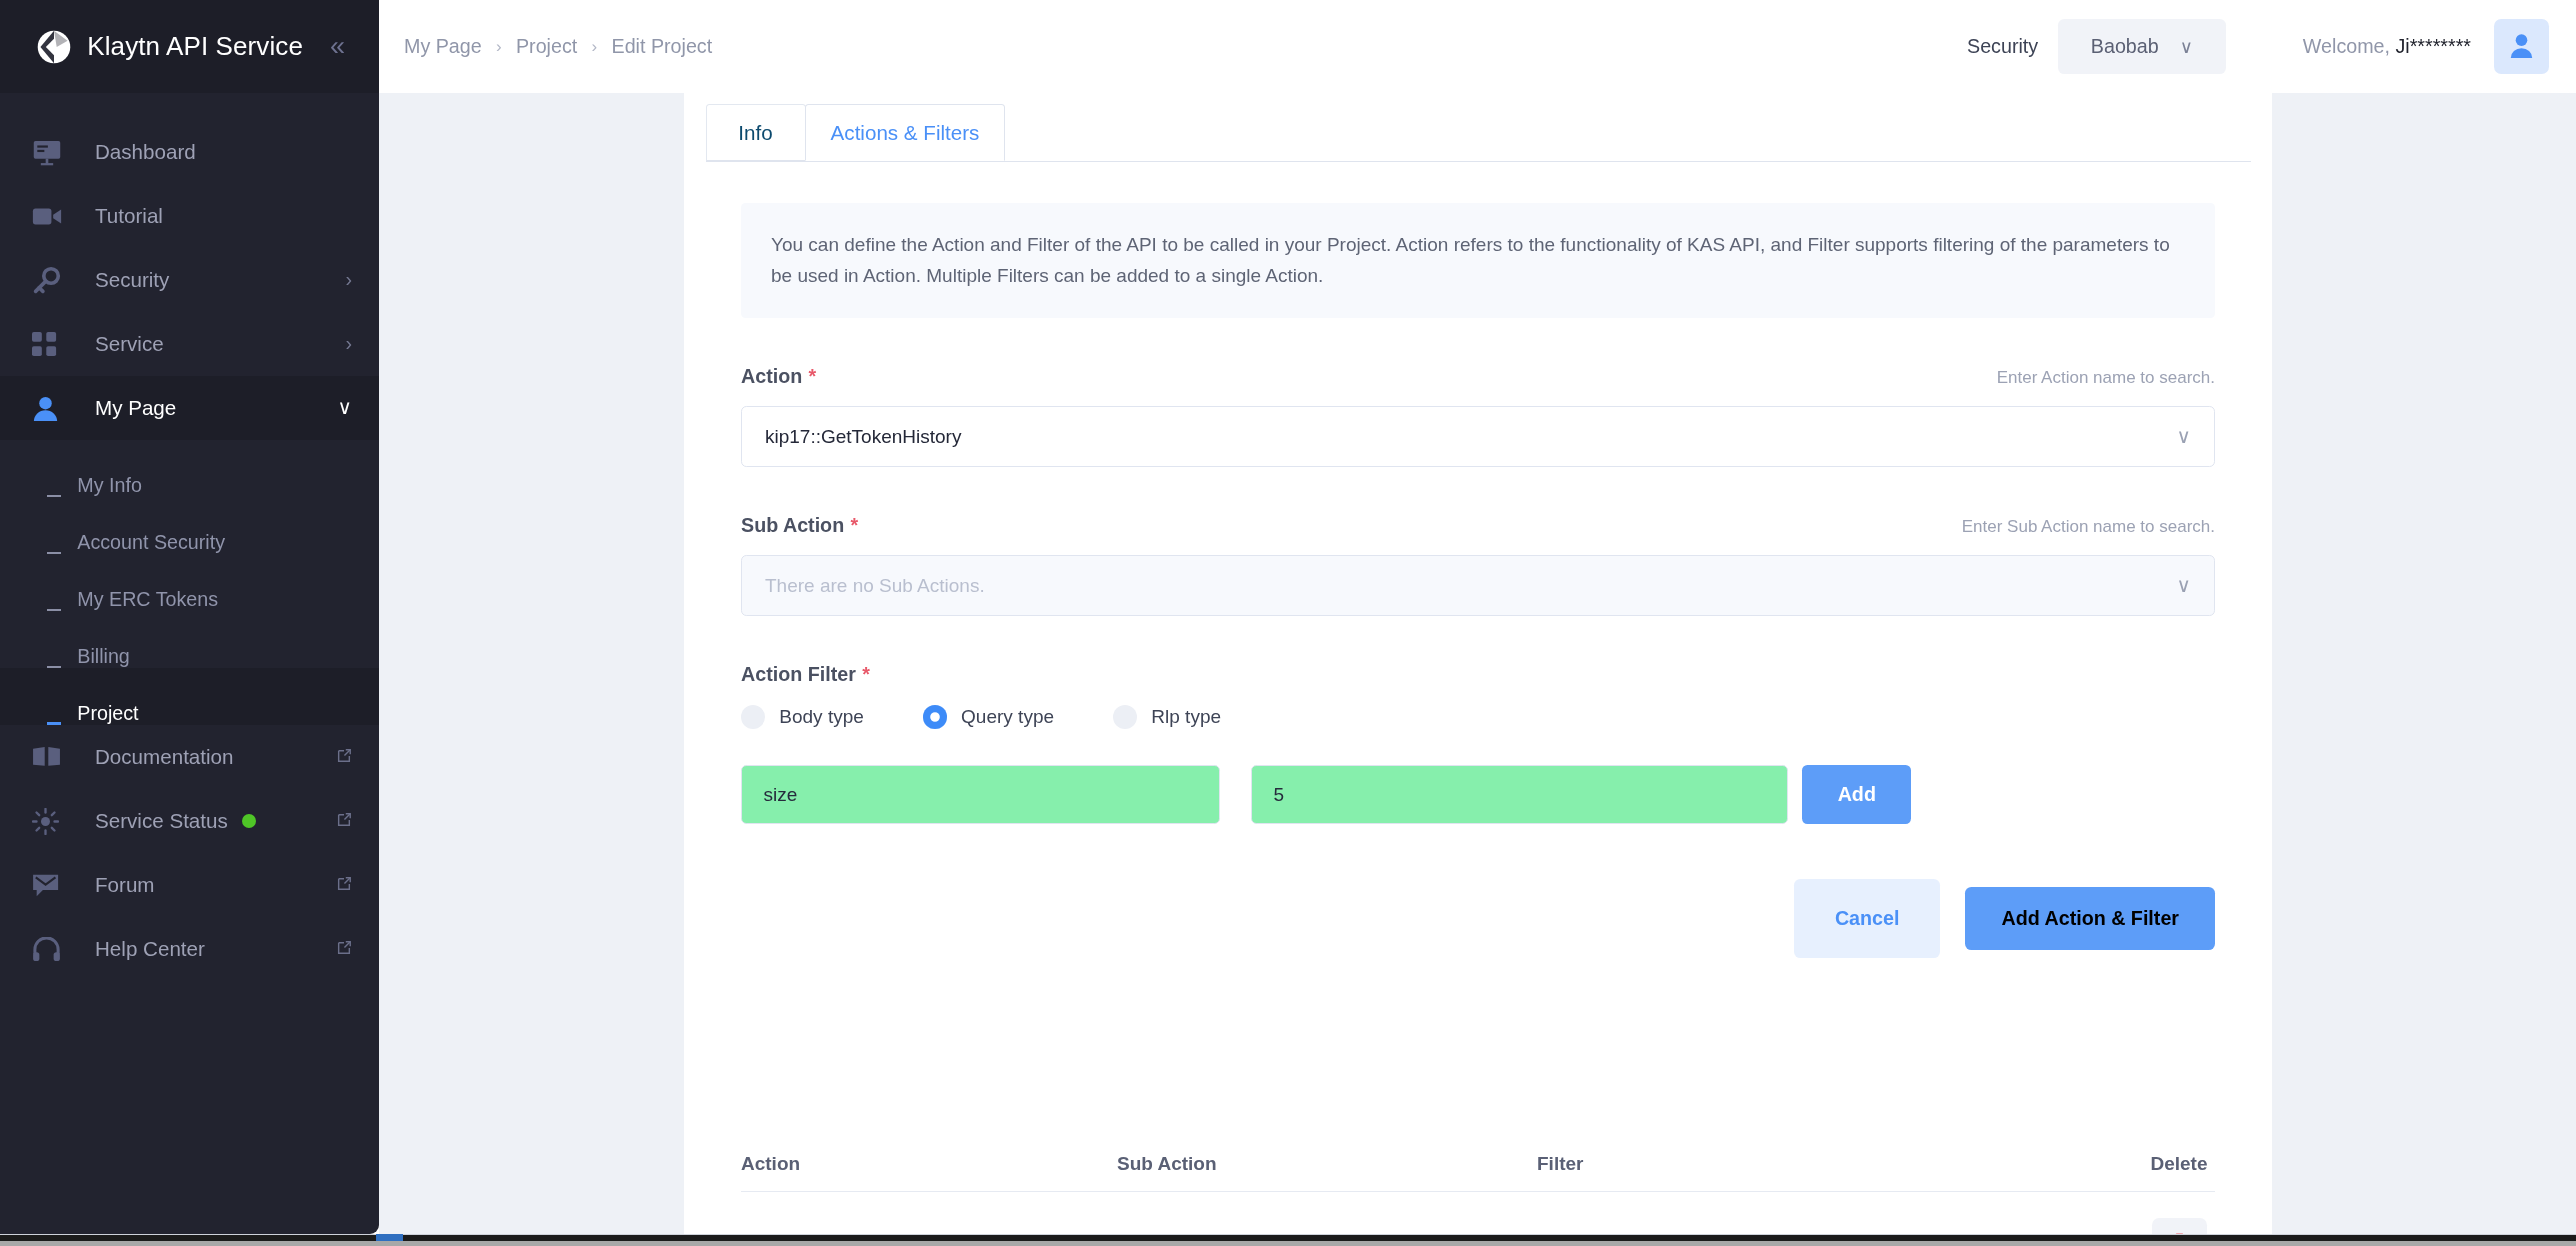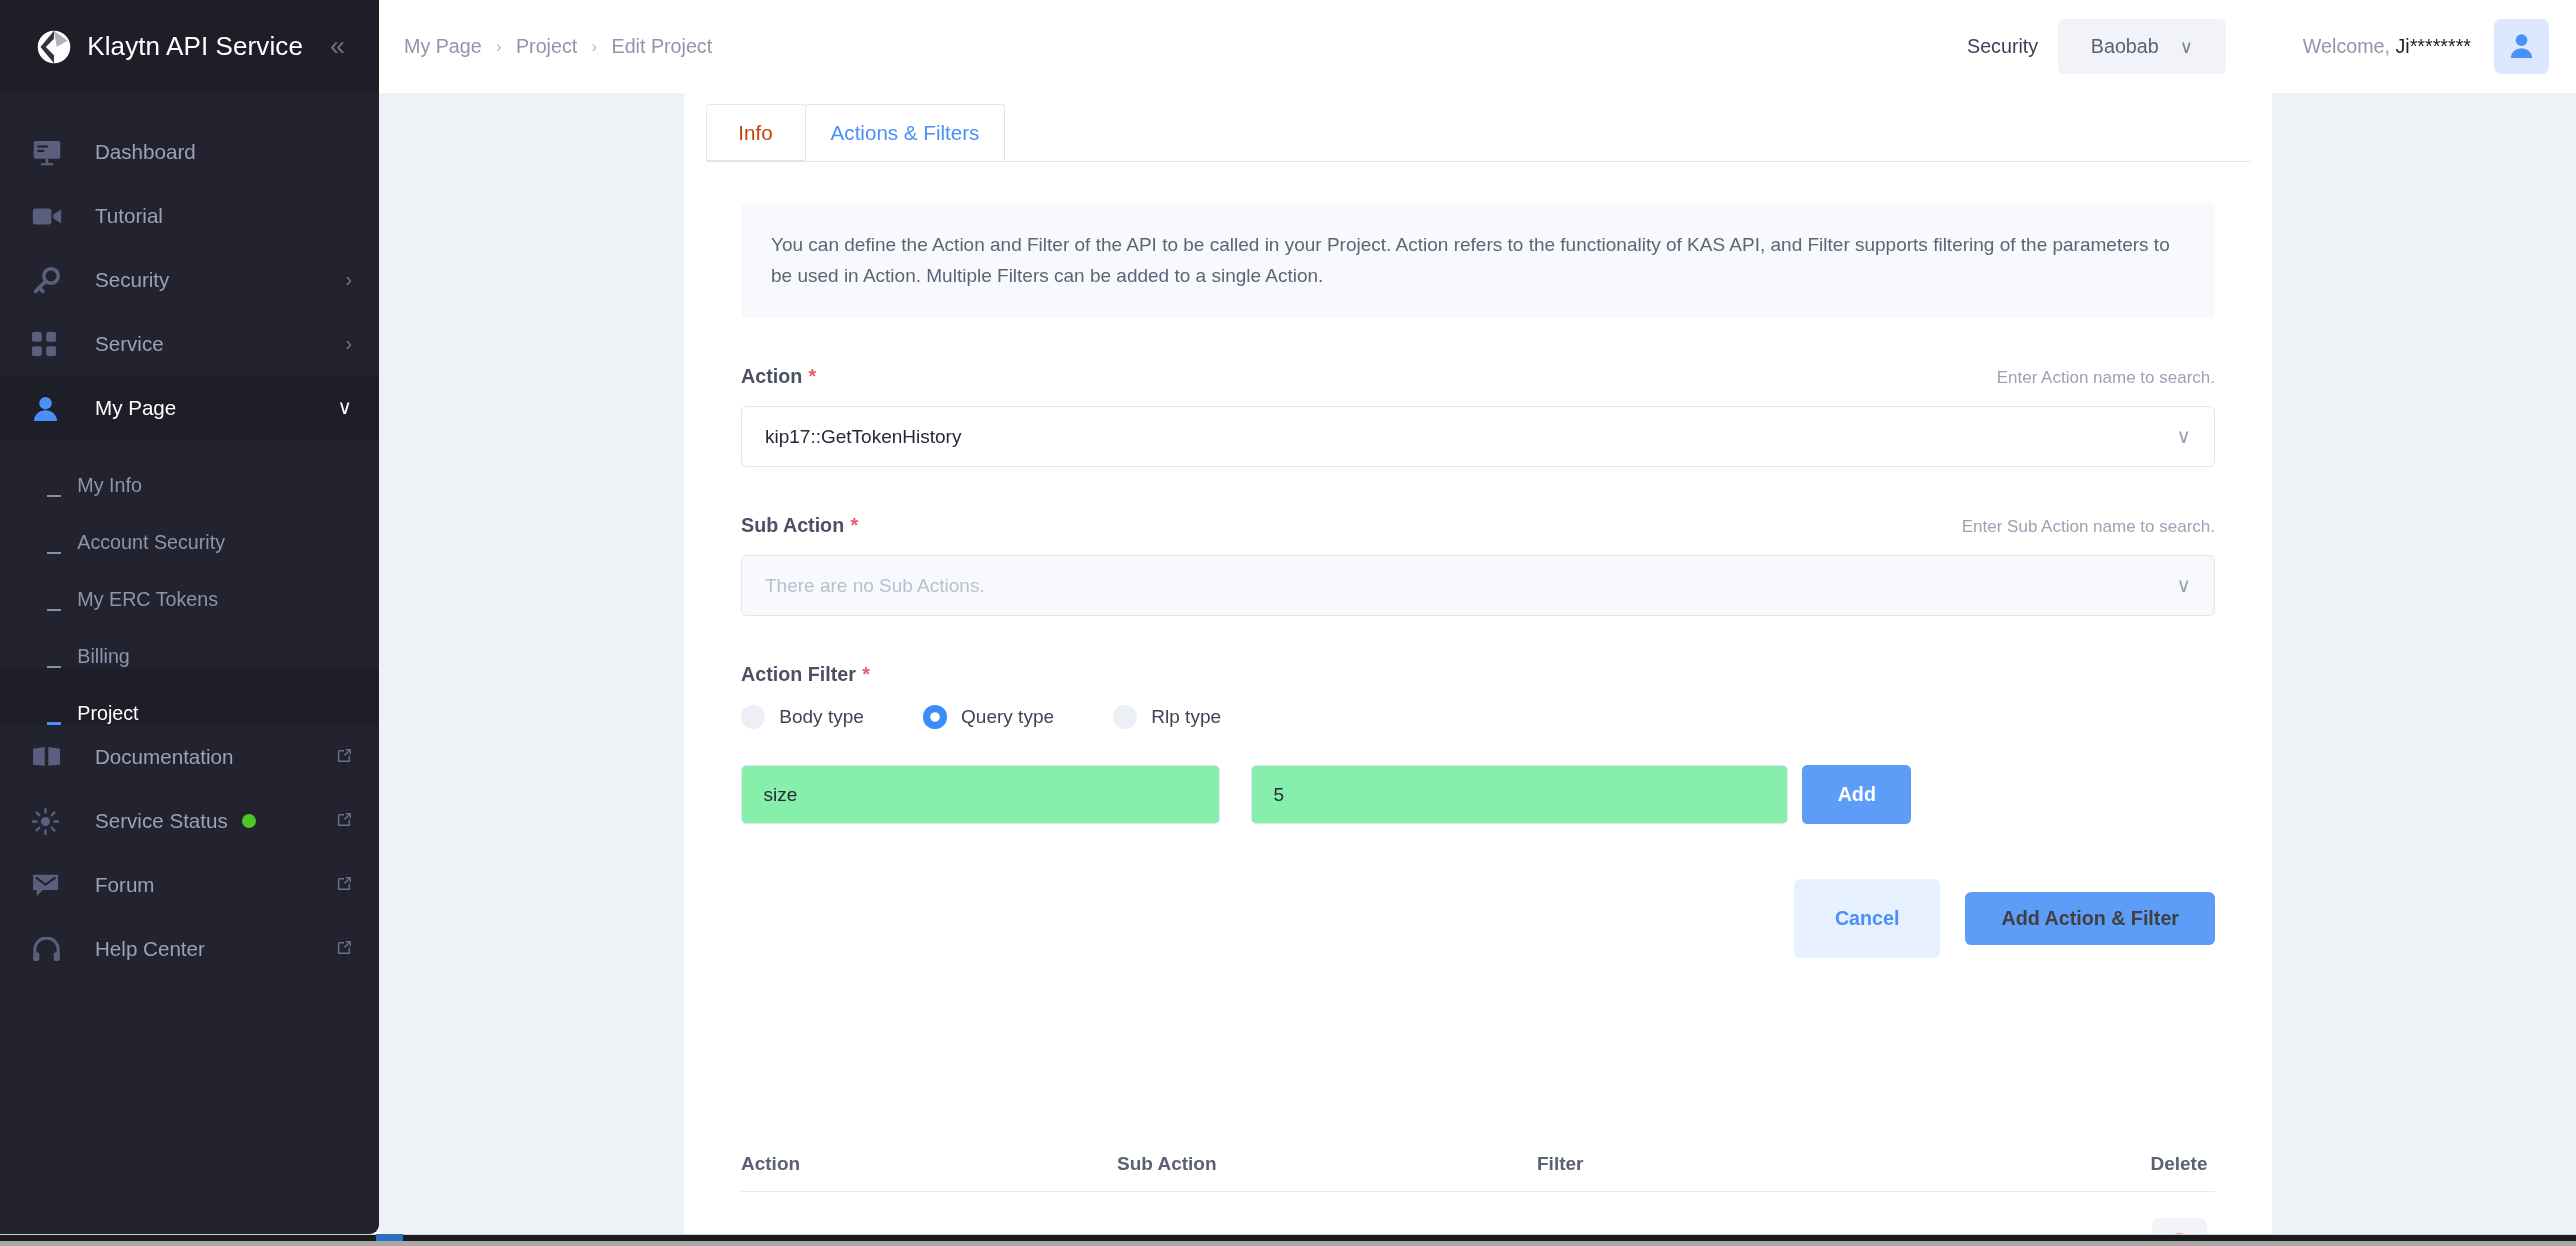--- a/index.html
+++ b/index.html
@@ -103,21 +103,21 @@
   
   #gutter { position: absolute; left: 0; top: 93px; right: 0; bottom: 0; background: #eef1f6; }
   #card {
     position: absolute; left: 305px; top: 93px;
     width: 1588px; bottom: 0; background: #ffffff;
   }
 
   .tabs { display: flex; align-items: flex-end; height: 68px; padding-left: 21.5px; }
   .tab {
     height: 57px; min-width: 100px; display: flex; align-items: center; justify-content: center;
-    padding: 0 25px; font-size: 20.6px; color: #c2410c; cursor: pointer;
+    padding: 0 25px; font-size: 20.6px; color: #0c4a6e; cursor: pointer;
     border: 0.9px solid #e3e8f0; border-bottom: 0.9px solid #dfe4ee;
     border-radius: 3.6px 3.6px 0 0; background: #fff; margin-right: -0.9px;
   }
   .tab.active {
     color: #4a90f7; border-color: #dfe4ee; border-bottom: 0.9px solid #ffffff;
     position: relative; z-index: 2;
   }
   .tabline { height: 0.9px; background: #dfe4ee; margin: 0 21.5px 0 21.5px; }
 
   .body-pad { padding: 41px 57px 0 57px; }
@@ -167,22 +167,22 @@
     display: flex; align-items: center; justify-content: center; cursor: pointer;
   }
 
   .actions-row { display: flex; justify-content: flex-end; align-items: center; margin-top: 55px; }
   .btn-cancel {
     height: 79px; padding: 0 41px; background: #e7f0fe; border-radius: 6.3px;
     color: #4a90f7; font-size: 19.7px; font-weight: bold;
     display: flex; align-items: center; justify-content: center; cursor: pointer;
   }
   .btn-primary {
-    height: 53px; padding: 0 36px; background: #5d9df8; border-radius: 6.3px;
-    color: #404040; font-size: 19.7px; font-weight: bold; margin-left: 25px;
+    height: 63px; padding: 0 36px; background: #5d9df8; border-radius: 6.3px;
+    color: #000000; font-size: 19.7px; font-weight: bold; margin-left: 25px;
     display: flex; align-items: center; justify-content: center; cursor: pointer;
   }
 
   .tbl { margin-top: 179px; }
   .tbl-head { display: flex; align-items: center; height: 54px; }
   .tbl-head div { color: #5a6075; font-size: 19px; font-weight: bold; }
   .tbl-sep { height: 0.9px; background: #e6eaf2; }
   .tbl-row { display: flex; align-items: center; height: 107px; }
   .tbl-row div { color: #3b4052; font-size: 19px; }
   .c-action { width: 376px; }

